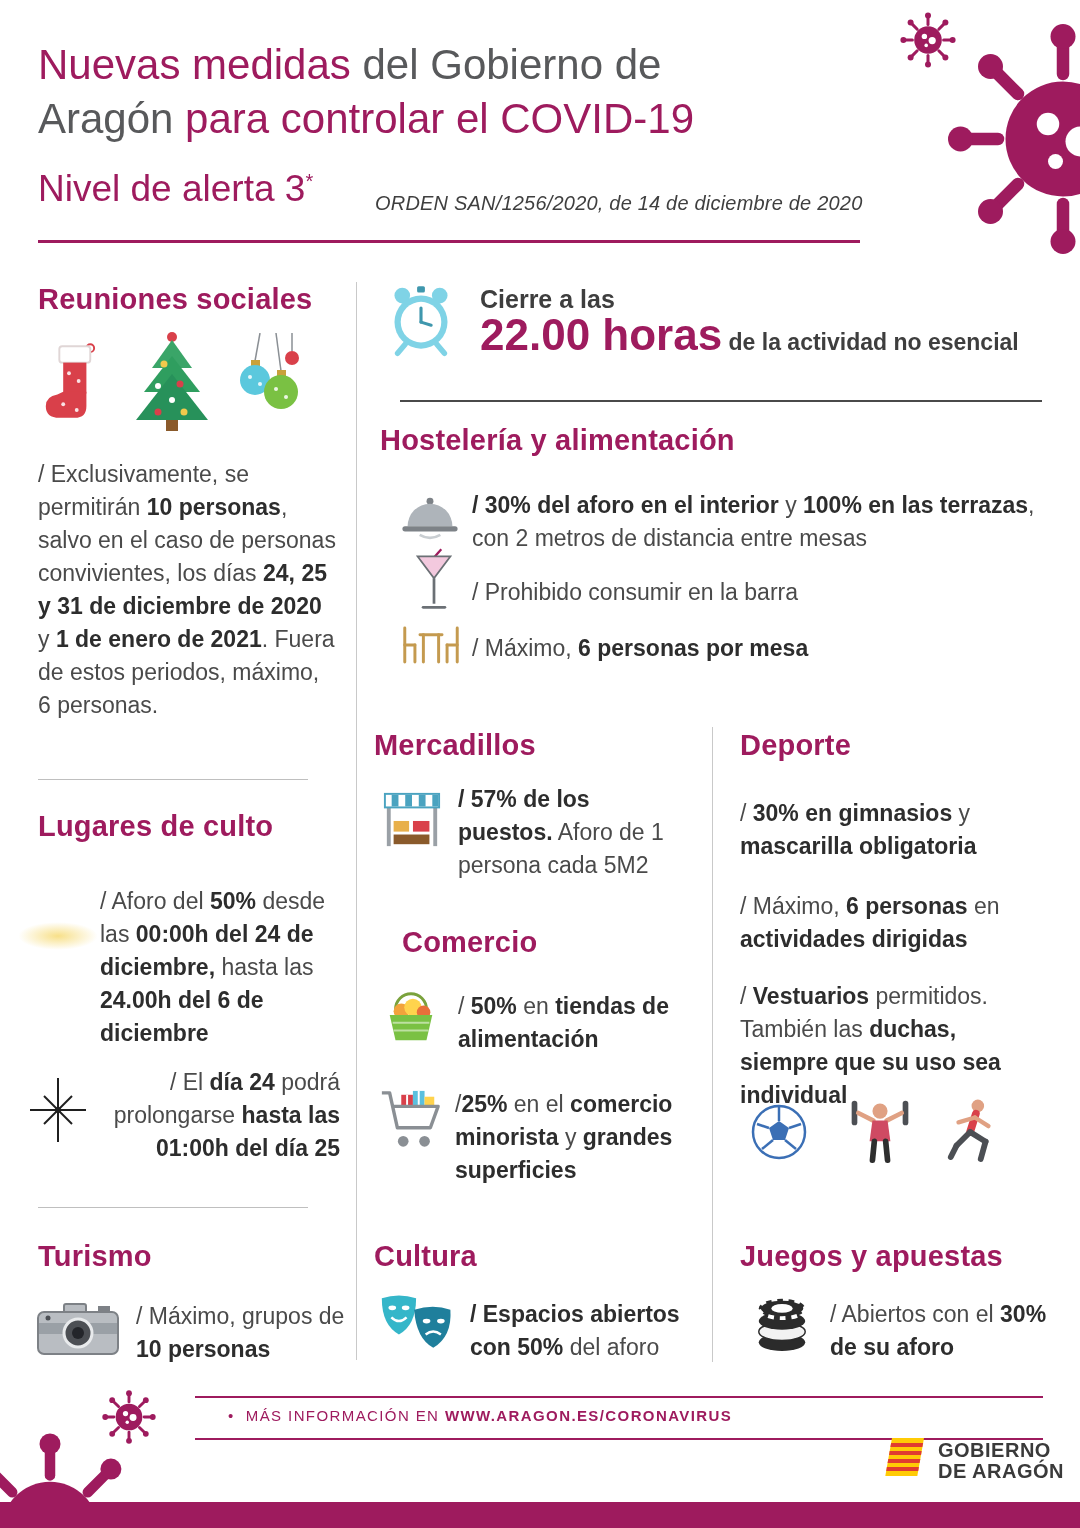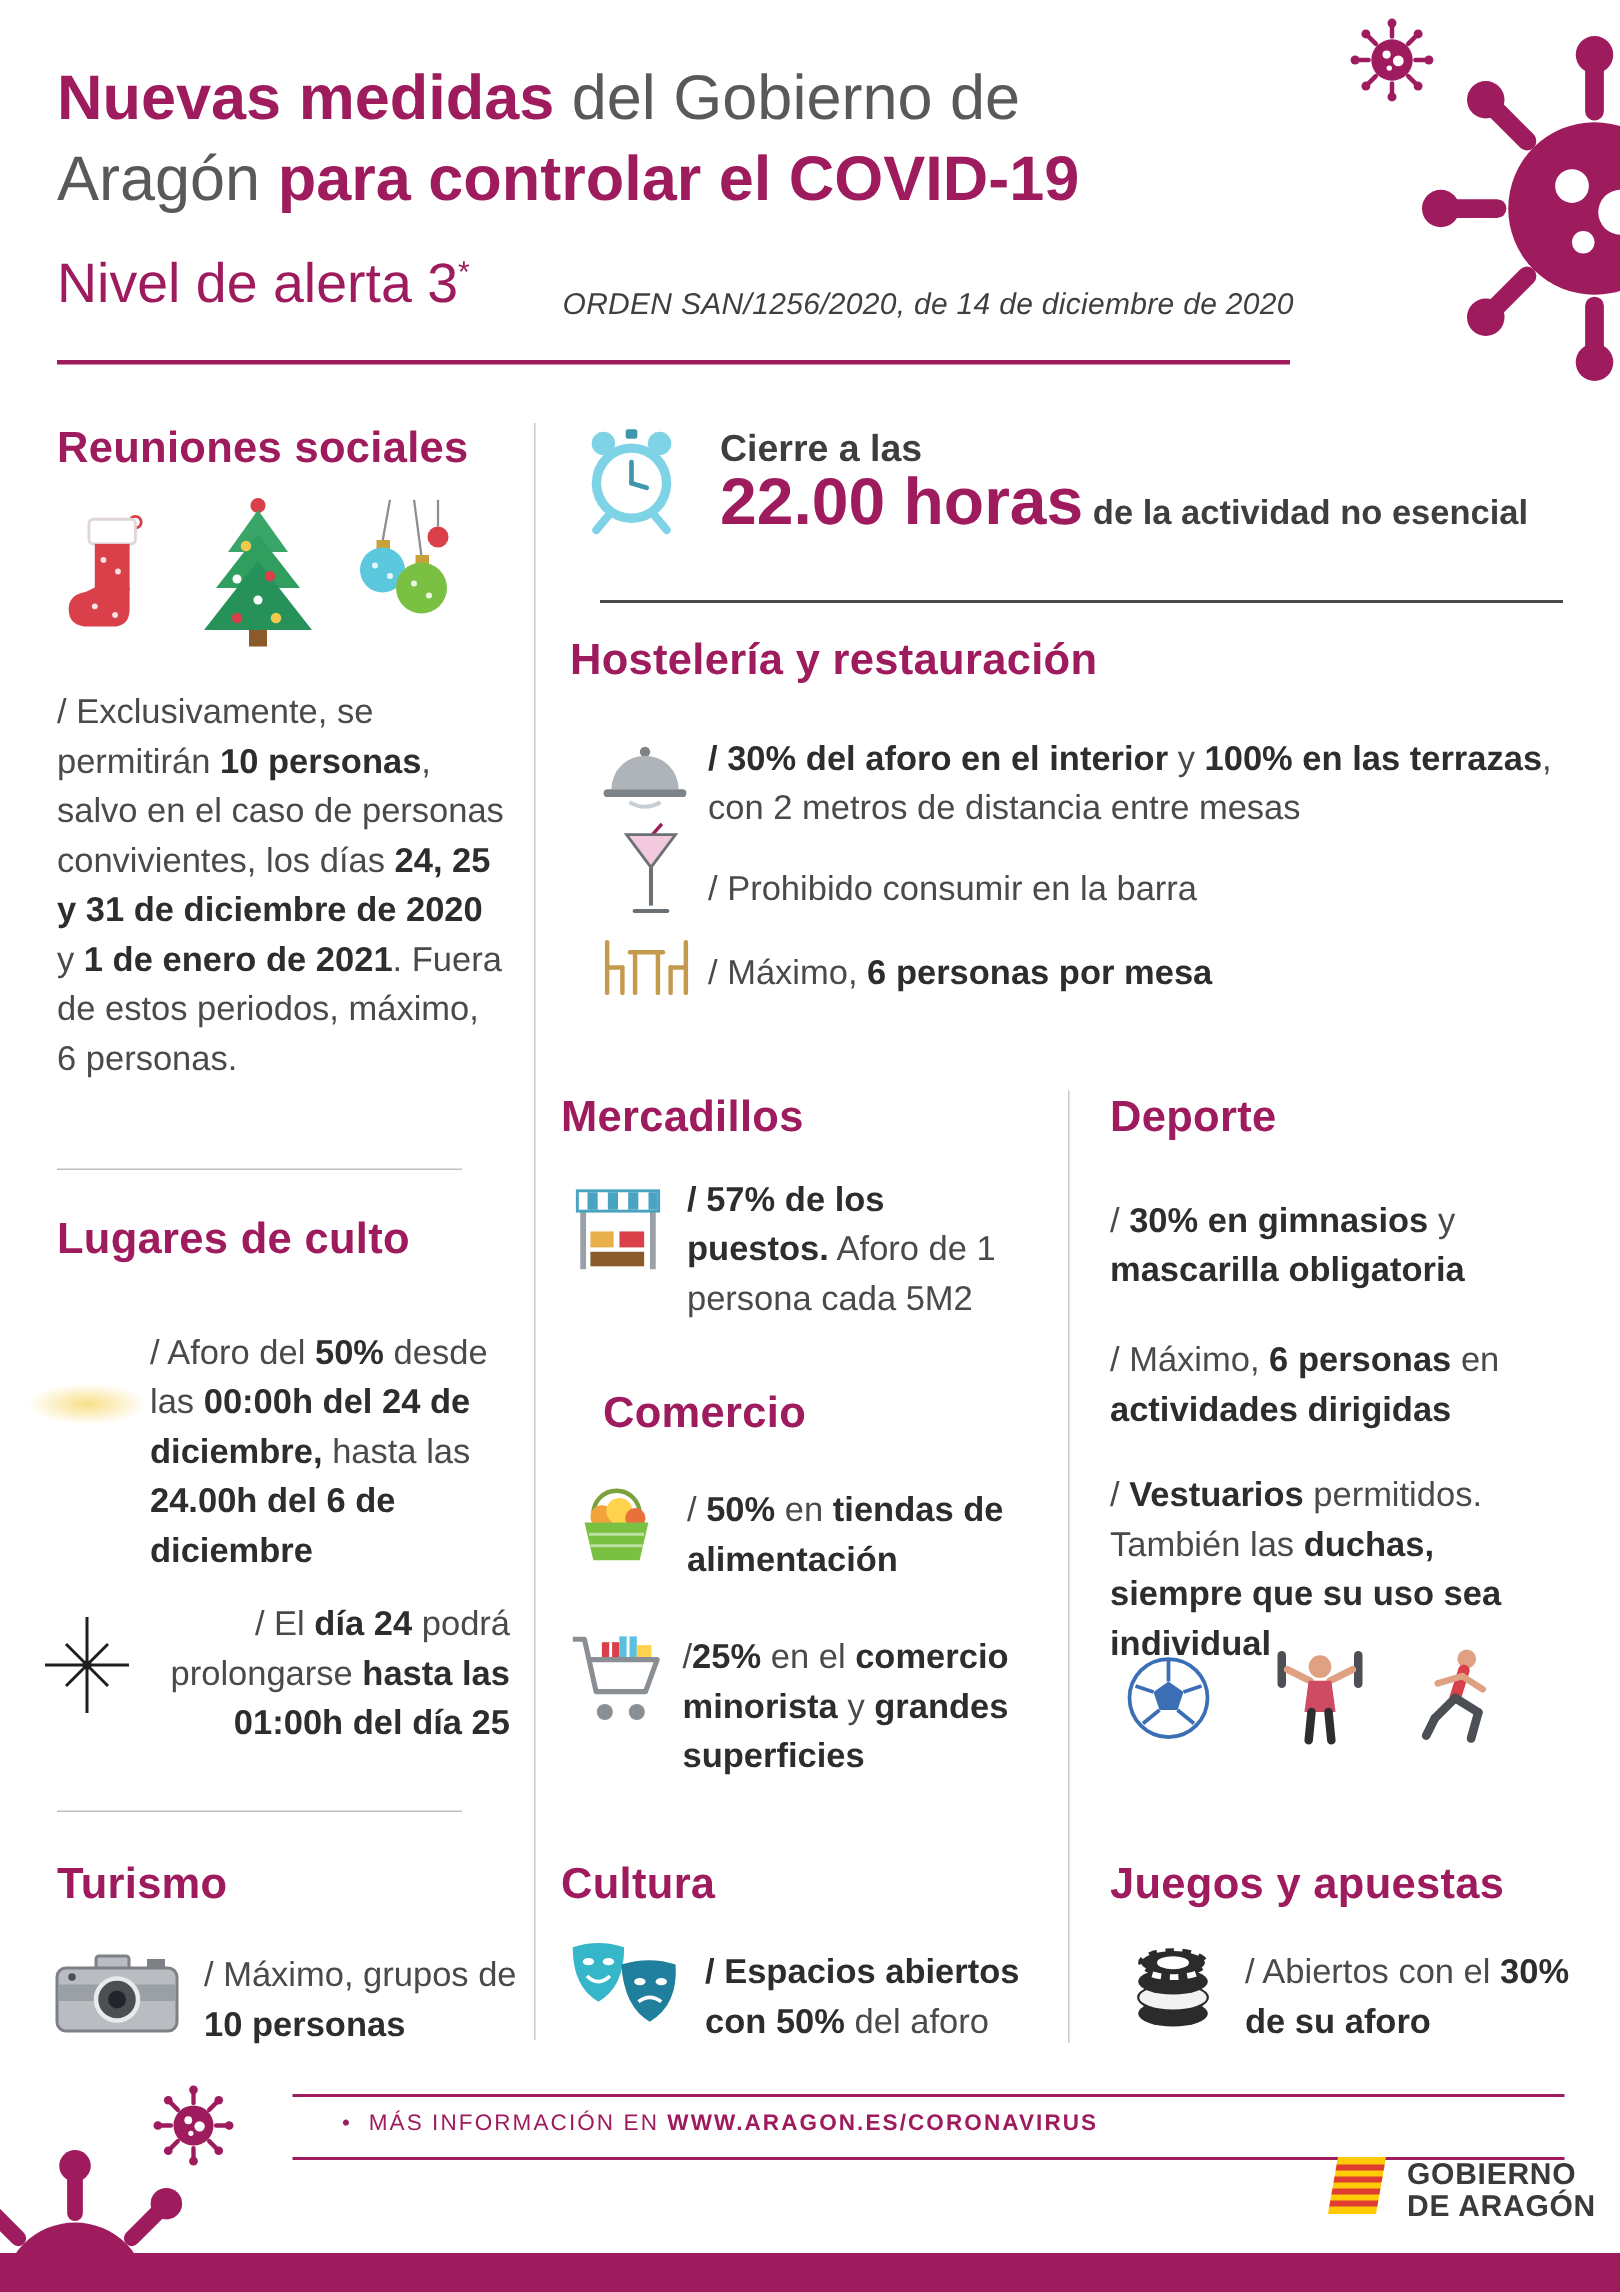--- a/index.html
+++ b/index.html
@@ -12,21 +12,21 @@
   body{font-family:"Liberation Sans", sans-serif;}
   .page{
     position:relative;width:1080px;height:1528px;background:#ffffff;
     margin:0 auto;overflow:hidden;
   }
   .abs{position:absolute;}
   .h2{color:var(--accent);font-weight:700;font-size:29px;letter-spacing:.2px;}
   .body-txt{font-size:23px;line-height:33px;color:var(--dark);}
   .body-txt .b{font-weight:700;color:var(--bold);}
   .title{font-size:42px;line-height:54px;font-weight:400;color:#58595b;}
-  .title .acc{color:var(--accent);font-weight:700;}
+  .title .acc{color:var(--accent);font-weight:400;}
   .alert{font-size:37px;color:var(--accent);font-weight:400;}
   .alert sup{font-size:20px;}
   .order{font-size:20px;font-style:italic;font-weight:400;color:#3f3f3f;letter-spacing:.2px;}
   .rule{background:var(--accent);height:3px;}
   .divider{background:#bfbfbf;height:1px;}
   .vline{background:#c9c9c9;width:1px;}
   .closure-intro{font-size:25px;font-weight:700;color:#3e3e3e;}
   .closure-time{font-size:44px;font-weight:700;color:var(--accent);}
   .closure-detail{font-size:23px;font-weight:700;color:#3e3e3e;}
   .footer-info{font-size:15px;letter-spacing:1.4px;color:var(--accent);}
@@ -185,21 +185,21 @@
     <circle cx="50" cy="54" r="34" fill="#7fd3e6"></circle>
     <circle cx="50" cy="54" r="26" fill="#ffffff"></circle>
     <line x1="50" y1="54" x2="50" y2="36" stroke="#3f97ad" stroke-width="4" stroke-linecap="round"></line>
     <line x1="50" y1="54" x2="63" y2="58" stroke="#3f97ad" stroke-width="4" stroke-linecap="round"></line>
   </svg>
   <div class="abs closure-intro" style="left:480px;top:285px;">Cierre a las</div>
   <div class="abs" style="left:480px;top:310px;white-space:nowrap;"><span class="closure-time">22.00 horas</span><span class="closure-detail"> de la actividad no esencial</span></div>
 
   <div class="abs" style="left:400px;top:400px;width:642px;height:2px;background:#4a4a4a;"></div>
 
-  <div class="abs h2" style="left:380px;top:424px;">Hostelería y restauración</div>
+  <div class="abs h2" style="left:380px;top:424px;">Hostelería y alimentación</div>
 
   <svg class="abs" style="left:398px;top:490px;" width="64" height="50" viewBox="0 0 72 58">
     <circle cx="36" cy="13" r="4" fill="#7d8287"></circle>
     <path d="M10 42 A26 26 0 0 1 62 42 Z" fill="#aeb4ba"></path>
     <rect x="4" y="42" width="64" height="6" rx="3" fill="#7d8287"></rect>
     <path d="M24 52 q12 7 24 0" stroke="#c9ced2" stroke-width="3" fill="none"></path>
   </svg>
   <div class="abs body-txt" style="left:472px;top:489px;width:572px;"><span class="b">/ 30% del aforo en el interior</span><span> y </span><span class="b">100% en las terrazas</span><span>, con 2 metros de distancia entre mesas</span></div>
 
   <svg class="abs" style="left:414px;top:546px;" width="40" height="70" viewBox="0 0 44 74">

